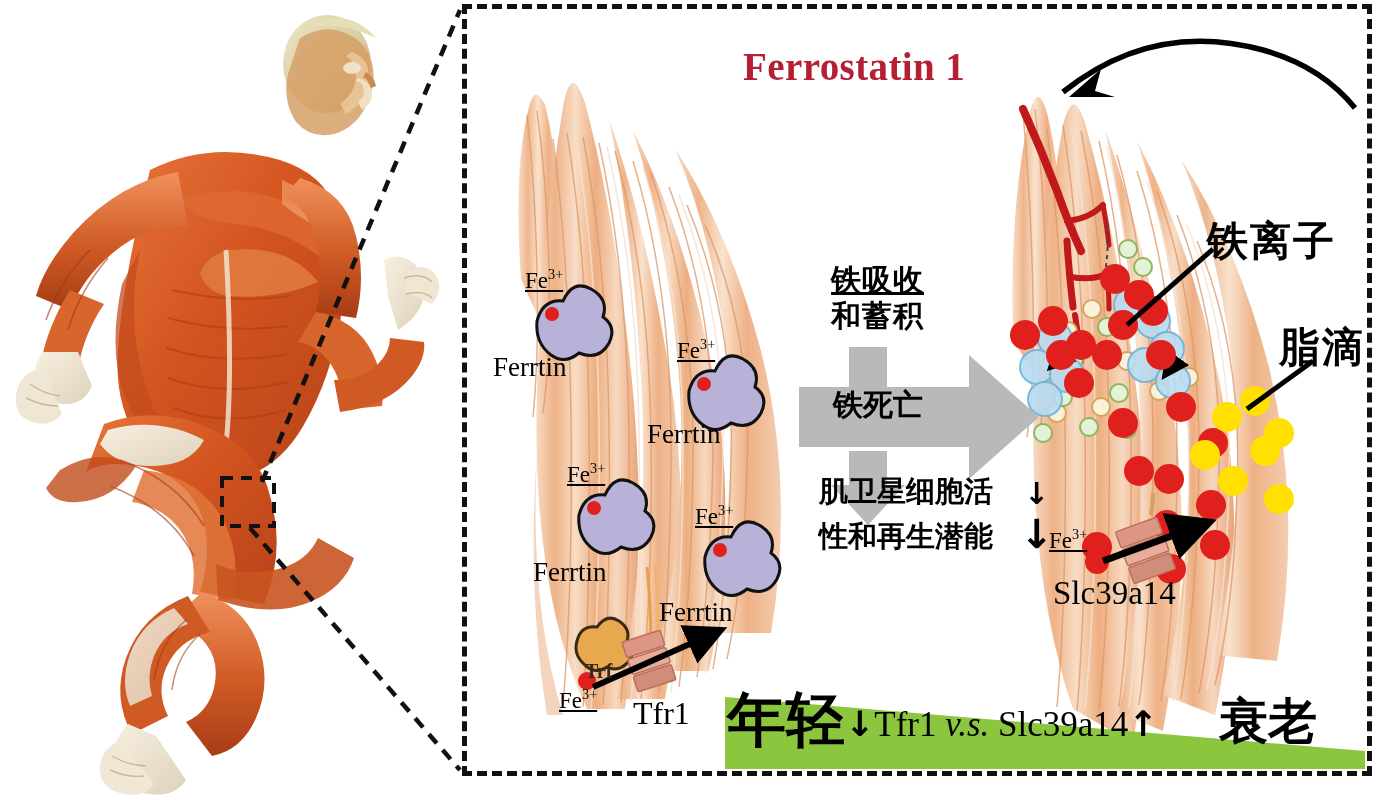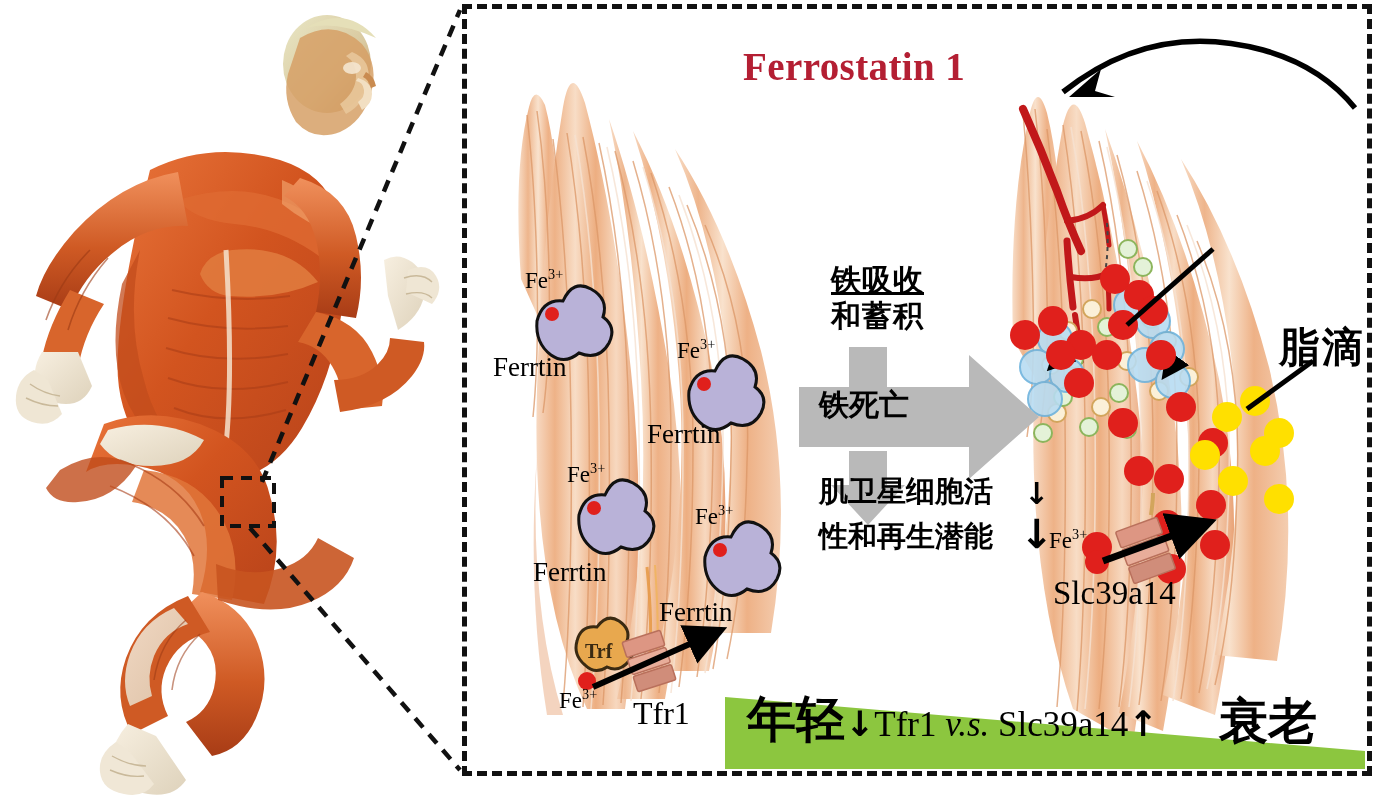--- a/index.html
+++ b/index.html
@@ -27,24 +27,24 @@
   .lbl { position:absolute; color:#000; white-space:nowrap; line-height:1; }
   .serif { font-family:"Liberation Serif","DejaVu Serif",serif; }
   .cjk  { font-family:"DejaVu Sans","Liberation Sans",sans-serif; font-weight:700; }
 
   #ferrostatin {
     left:276px; top:38px;
     font-size:39px; font-weight:bold; font-style:normal;
     color:#b41f33; letter-spacing:0.4px;
   }
 
-  .fe { font-size:23px; }
+  .fe { font-size:23px;text-decoration:underline; }
   .fe sup { font-size:0.62em; vertical-align:super; }
   .ferrtin { font-size:27px;text-align:center; }
-  .trf { font-size:20px; color:#3a2a12; font-weight:bold; }
+  .trf { font-size:20px; color:#3a2a12; font-weight:bold;margin-top:20px; }
 
   .cjk-mid { font-size:30px; letter-spacing:1px; }
   .cjk-big { font-size:41px; letter-spacing:2px; }
   .arrowtxt { font-size:30px; }
 
   .bottomline { font-size:35px; }
   .bottomline i { font-style:italic; }
 
   .updown { font-family:"DejaVu Sans",sans-serif; font-weight:700; }
 </style>
@@ -417,35 +417,36 @@
     <div class="lbl serif fe" style="left:228px; top:494px;">Fe<sup>3+</sup></div>
     <div class="lbl serif ferrtin" style="left:192px; top:590px;">Ferrtin</div>
 
     <div class="lbl serif trf" style="left:118px; top:632px;">Trf</div>
     <div class="lbl serif fe" style="left:92px;  top:678px;">Fe<sup>3+</sup></div>
     <div class="lbl serif" style="left:166px; top:688px; font-size:32px;">Tfr1</div>
 
     <div class="lbl cjk cjk-mid" style="left:364px; top:256px;text-decoration:underline;">铁吸收</div>
     <div class="lbl cjk cjk-mid" style="left:364px; top:292px;">和蓄积</div>
 
-    <div class="lbl cjk arrowtxt" style="left:352px; top:381px;text-align:center;">铁死亡</div>
+    <div class="lbl cjk arrowtxt" style="left:366px; top:381px;text-align:center;">铁死亡</div>
 
     <div class="lbl cjk" style="left:352px; top:513px; font-size:29px;">性和再生潜能</div>
     <div class="lbl cjk" style="left:352px; top:468px; font-size:29px;">肌卫星细胞活</div>
     <div class="lbl cjk updown" style="left:557px; top:470px; font-size:30px;">↓</div>
     <div class="lbl cjk updown" style="left:553px; top:505px; font-size:40px;">↓</div>
 
+    <div class="lbl cjk cjk-big" style="left:740px; top:212px;">铁离子</div>
     <div class="lbl cjk cjk-big" style="left:812px; top:318px;">脂滴</div>
 
     <div class="lbl serif fe" style="left:582px; top:518px;">Fe<sup>3+</sup></div>
     <div class="lbl serif" style="left:586px; top:568px; font-size:33px;">Slc39a14</div>
 
     <div class="lbl serif bottomline" style="left:378px; top:662px;margin-top:36px;">
       <span class="updown">↓</span><span>Tfr1</span>
       <i>v.s.</i>
       <span>Slc39a14</span><span class="updown">↑</span>
     </div>
 
-    <div class="lbl cjk" style="left:280px; top:686px; font-size:49px;">年轻</div>
+    <div class="lbl cjk" style="left:260px; top:686px; font-size:59px;font-family:Liberation Mono, monospace;">年轻</div>
     <div class="lbl cjk" style="left:752px; top:688px; font-size:49px;">衰老</div>
 
   </div>
 </div>
 
 </body></html>

